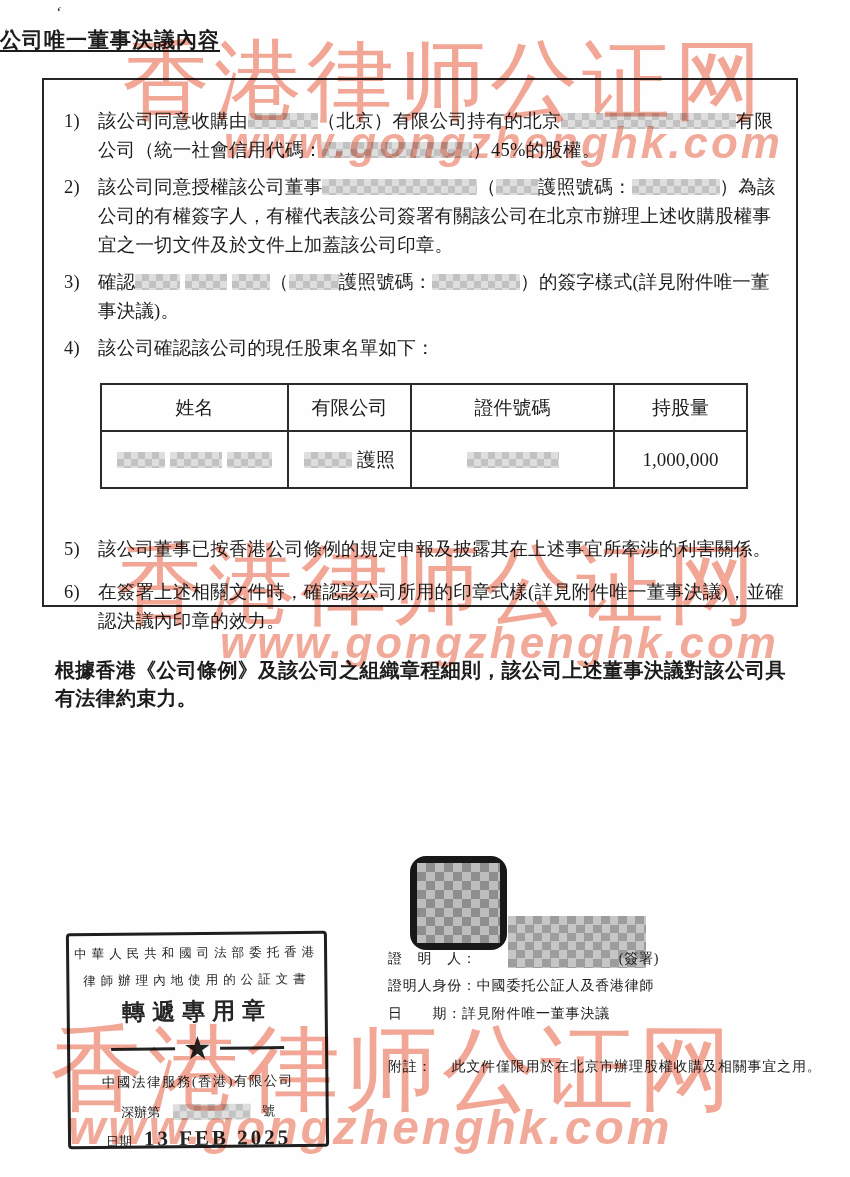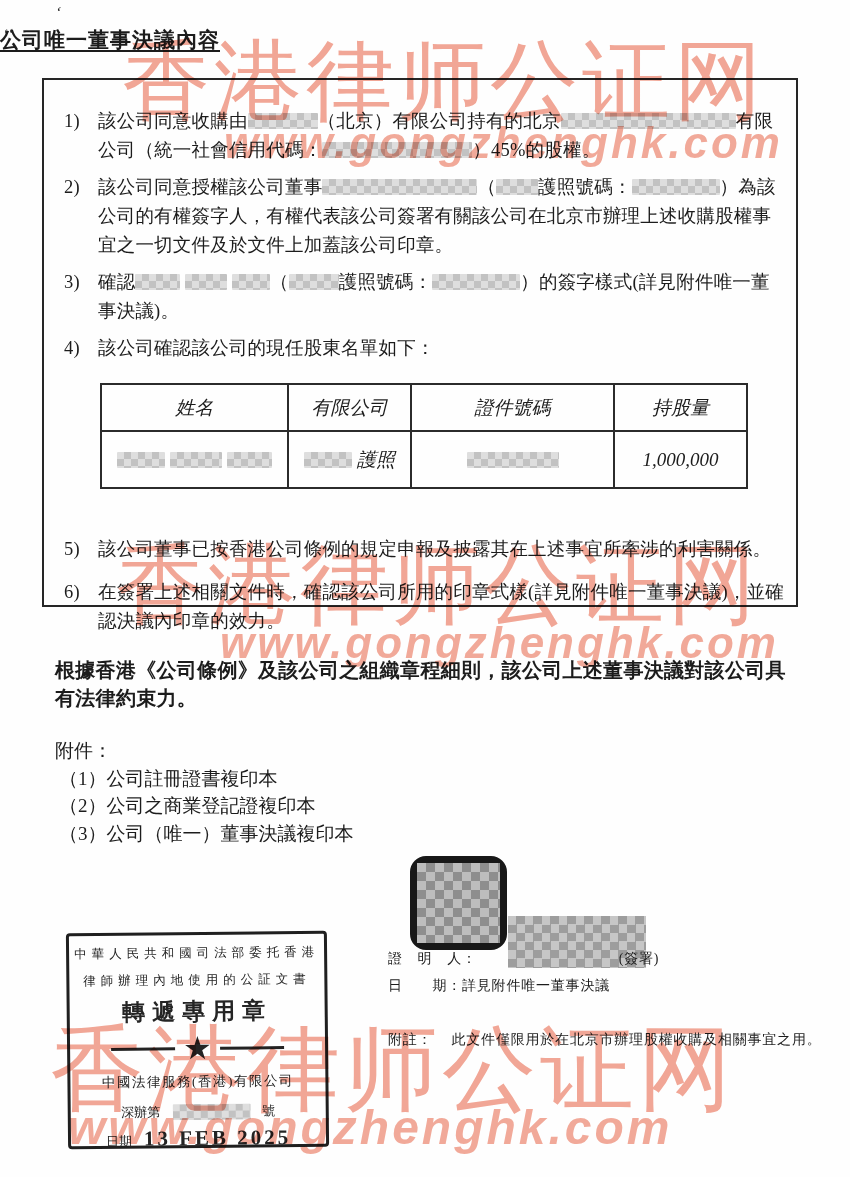--- a/index.html
+++ b/index.html
@@ -29,21 +29,21 @@
          font-size:21px;font-weight:bold;letter-spacing:1px;}
   .title span{text-decoration:underline;text-underline-offset:3px;}
   
   .resolution-box{position:absolute;left:42px;top:78px;width:756px;height:529px;
                   box-sizing:border-box;border:2px solid #262626;
                   padding:27px 6px 0 20px;z-index:2;}
   .item{display:flex;font-size:18.5px;line-height:29px;margin-bottom:8px;letter-spacing:.2px;}
   .item-num{width:34px;flex:none;}
   .item-text{flex:1;padding-right:4px;}
   
-  .stable{border-collapse:collapse;margin:20px 0 46px 36px;table-layout:fixed;z-index:2;font-style:italic;}
+  .stable{border-collapse:collapse;margin:20px 0 46px 36px;table-layout:fixed;z-index:2;}
   .stable th,.stable td{border:2px solid #2b2b2b;text-align:center;font-weight:normal;
                         font-size:19px;padding:0;}
   .stable th{height:45px;}
   .stable td{height:55px;}
   .c1{width:185px;}.c2{width:121px;}.c3{width:201px;}.c4{width:131px;}
   
   .redact{display:inline-block;height:16px;vertical-align:-2px;border-radius:1px;
     background:repeating-conic-gradient(#c2c2c2 0% 25%, #dedede 0% 50%) 0 0/14px 14px;}
   .redact.lite{background:repeating-conic-gradient(#d4d4d4 0% 25%, #e9e9e9 0% 50%) 0 0/14px 14px;height:18px;}
   .spacer{display:inline-block;}
@@ -141,26 +141,20 @@
     </div>
 
     <div class="item" style="margin-top:14px;">
       <span class="item-num">6)</span>
       <div class="item-text">在簽署上述相關文件時，確認該公司所用的印章式樣(詳見附件唯一董事決議)，並確認決議內印章的效力。</div>
     </div>
   </div>
 
   <div class="clause">根據香港《公司條例》及該公司之組織章程細則，該公司上述董事決議對該公司具有法律約束力。</div>
 
-  <div class="attachments">
-    <div>附件：</div>
-    <div class="attach-line">（1）公司註冊證書複印本</div>
-    <div class="attach-line">（2）公司之商業登記證複印本</div>
-    <div class="attach-line">（3）公司（唯一）董事決議複印本</div>
-  </div>
 
   <div class="transfer-stamp">
     <div class="ts-line">中華人民共和國司法部委托香港</div>
     <div class="ts-line">律師辦理內地使用的公証文書</div>
     <div class="ts-title">轉遞專用章</div>
     <div class="ts-star-row">
       <span class="ts-bar"></span>
       <span class="ts-star">★</span>
       <span class="ts-bar"></span>
     </div>
@@ -172,17 +166,18 @@
     </div>
   </div>
 
   <div class="seal">
     <div class="mosaic-dark" style="width:100%;height:100%;"></div>
   </div>
   <div class="mosaic-sig"></div>
 
   <div class="certification">
     <div>證　明　人：<span class="spacer" style="width: 142px;"></span>(簽署)</div>
+    <div>證明人身份：中國委托公証人及香港律師</div>
     <div>日　　期：詳見附件唯一董事決議</div>
     <div class="note">附註：　 此文件僅限用於在北京市辦理股權收購及相關事宜之用。</div>
   </div>
 
 </div>
 
 </body></html>

